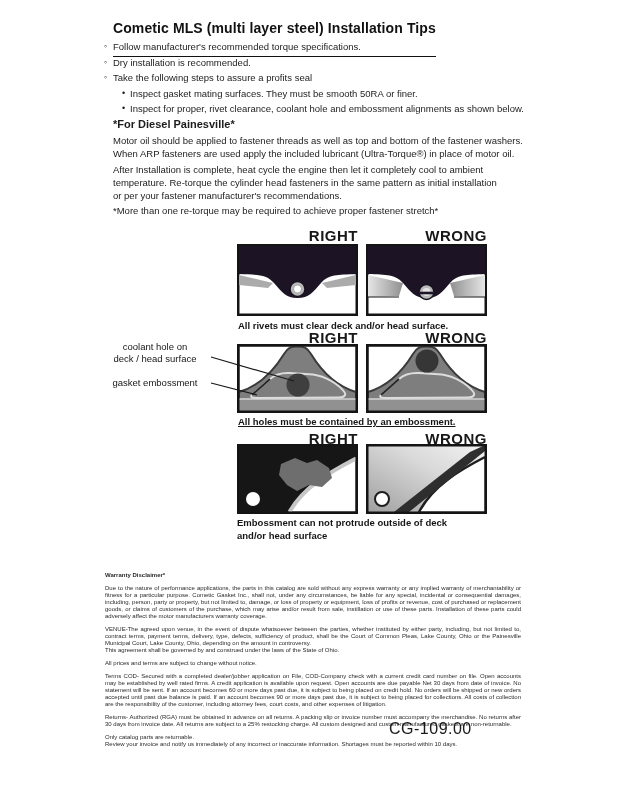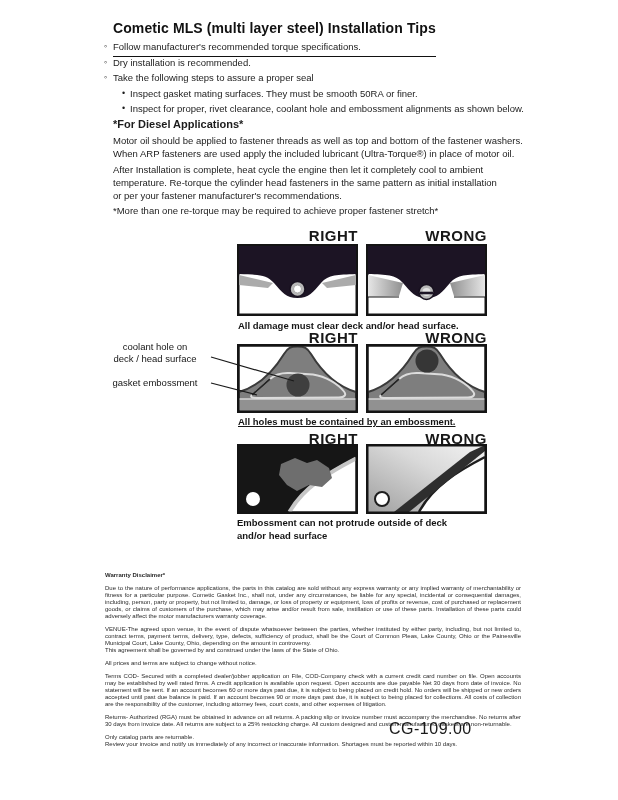--- a/index.html
+++ b/index.html
@@ -43,33 +43,33 @@
     <div class="brow">
       <span class="mk">◦</span>
       <span>Follow manufacturer's recommended torque specifications.</span>
     </div>
     <div class="brow">
       <span class="mk">◦</span>
       <span>Dry installation is recommended.</span>
     </div>
     <div class="brow">
       <span class="mk">◦</span>
-      <span>Take the following steps to assure a proper seal</span>
+      <span>Take the following steps to assure a profits seal</span>
     </div>
     <div class="brow sub">
       <span class="mk">•</span>
       <span>Inspect gasket mating surfaces.  They must be smooth 50RA or finer.</span>
     </div>
     <div class="brow sub">
       <span class="mk">•</span>
       <span>Inspect for proper, rivet clearance, coolant hole and embossment alignments as shown below.</span>
     </div>
   </div>
 
-  <div class="abs h2">*For Diesel Applications*</div>
+  <div class="abs h2">*For Diesel Painesville*</div>
   <div class="abs para p1">Motor oil should be applied to fastener threads as well as top and bottom of the fastener washers.
 When ARP fasteners are used apply the included lubricant (Ultra-Torque®) in place of motor oil.</div>
   <div class="abs para p3">*More than one re-torque may be required to achieve proper fastener stretch*</div>
   <div class="abs para p2">After Installation is complete, heat cycle the engine then let it completely cool to ambient
 temperature. Re-torque the cylinder head fasteners in the same pattern as initial installation
 or per your fastener manufacturer's recommendations.</div>
 
   <div class="abs dglabel" style="left:237px;top:227px;">RIGHT</div>
   <div class="abs dglabel" style="left:366px;top:227px;">WRONG</div>
 
@@ -100,21 +100,21 @@
       <path d="M2,2 H119 V30 C100,31 92,30 84,39 C76,48 72,54 60.5,54 C49,54 45,48 37,39 C29,30 21,31 2,30 Z" fill="#1c1424"></path>
       <path d="M2,31 L37,39 L33,52 L2,53 Z" fill="url(#gwL)"></path>
       <path d="M119,31 L84,39 L88,52 L119,53 Z" fill="url(#gwR)"></path>
       <path d="M2,53 H33 M88,53 H119" stroke="#141414" stroke-width="1"></path>
       <circle cx="60.5" cy="48" r="7.5" fill="#b8b8b8" stroke="#17101e" stroke-width="1.5"></circle>
       <circle cx="60.5" cy="48" r="4" fill="#e3e3e3"></circle>
       <path d="M54,49 H67" stroke="#1c1424" stroke-width="2.6"></path>
     </svg>
   </div>
 
-  <div class="abs caption" style="left:238px;top:319px;">All damage must clear deck and/or head surface.</div>
+  <div class="abs caption" style="left:238px;top:319px;">All rivets must clear deck and/or head surface.</div>
 
   <div class="abs dglabel" style="left:237px;top:329px;">RIGHT</div>
   <div class="abs dglabel" style="left:366px;top:329px;">WRONG</div>
 
   <div class="abs sidelabels" style="top:341px;">
     <div>coolant hole on</div>
     <div>deck / head surface</div>
   </div>
   <div class="abs sidelabels" style="top:377px;">
     <div>gasket embossment</div>

